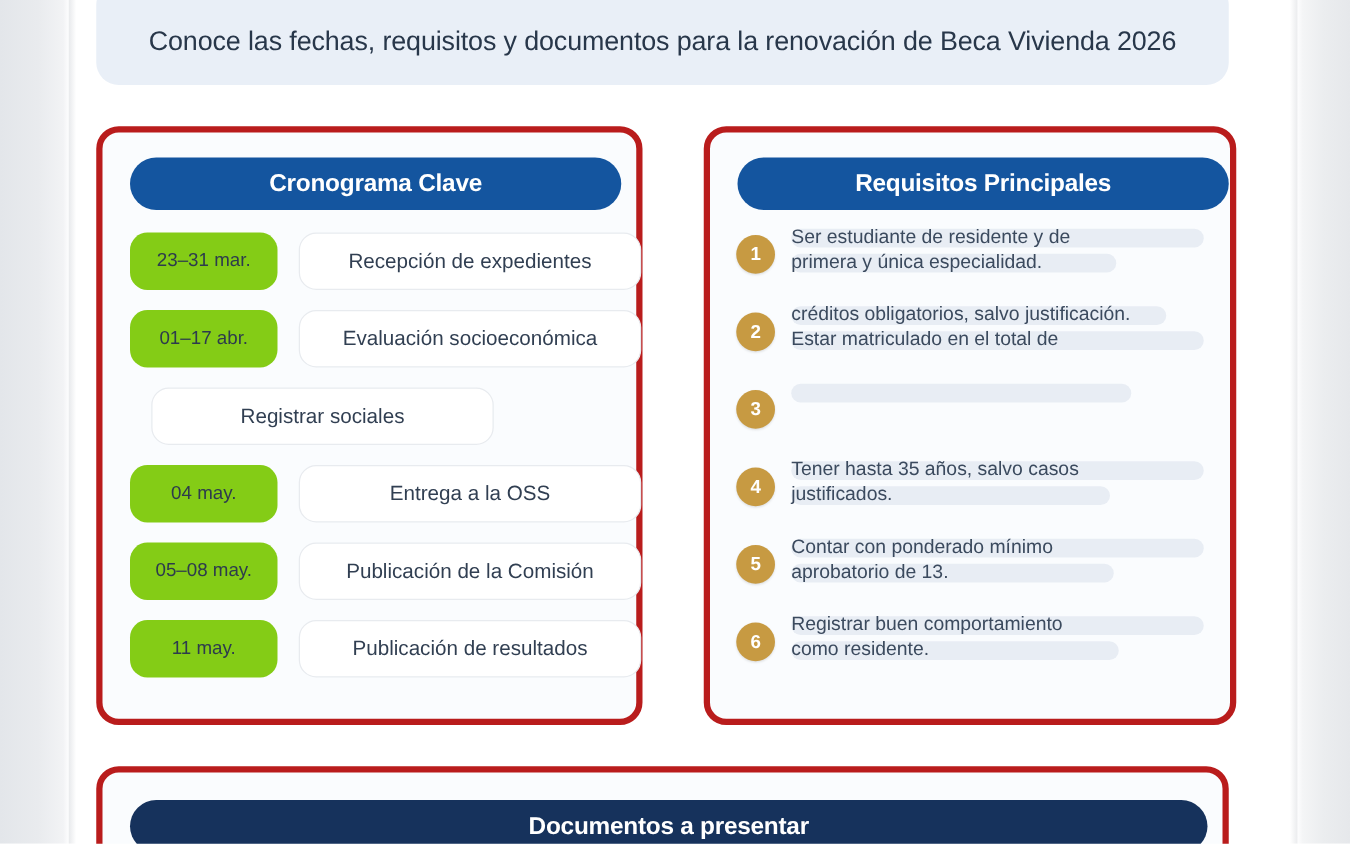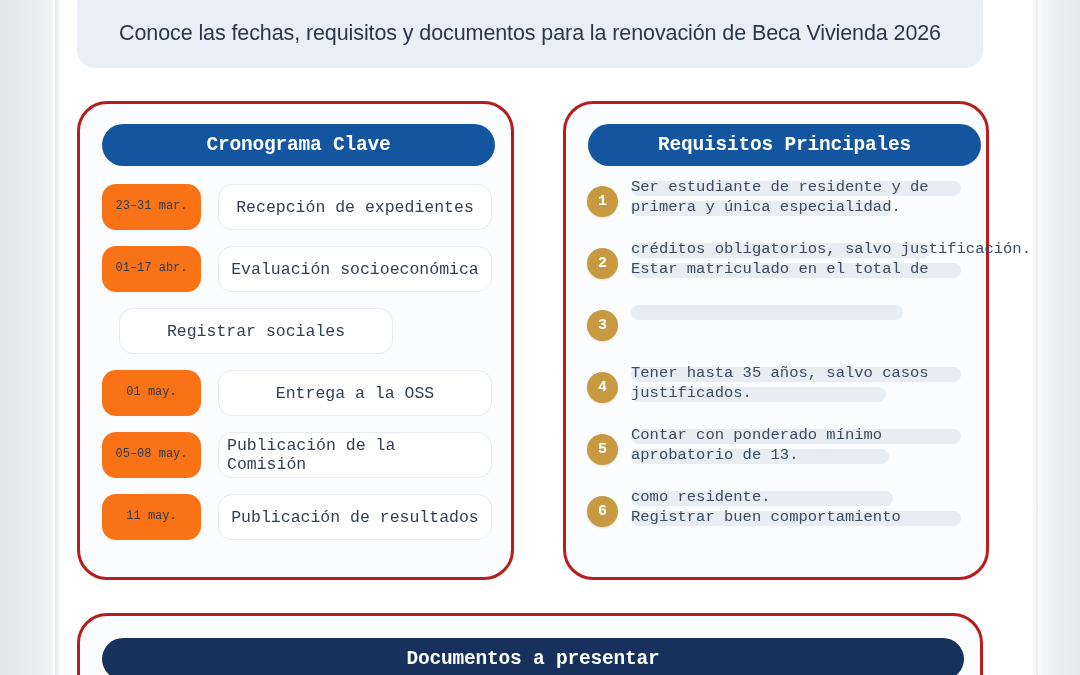--- a/index.html
+++ b/index.html
@@ -78,24 +78,23 @@
     letter-spacing: -0.1px;
     text-align: center;
     line-height: 1.25;
     padding-top: 12px;
   }
 
   
   .panel {
     position: absolute;
     background: #fafcfe;
-    border: 3px solid #b91c1c;
-    border-radius: 30px;
+    border: 5px solid #b91c1c;
+    border-radius: 18px;
     box-sizing: border-box;
-    font-family: Liberation Mono, monospace;
   }
   #panel-cronograma {
     left: 22px;
     top: 101px;
     width: 437px;
     height: 479px;
   }
   #panel-requisitos {
     left: 508px;
     top: 101px;
@@ -146,29 +145,29 @@
   }
   .crono-row {
     display: flex;
     align-items: center;
     height: 46px;
     margin: 0 0 16px 0;
     padding-left: 22px;
   }
   .crono-date {
     flex: 0 0 auto;
-    width: 99px;
+    width: 118px;
     height: 46px;
-    background: #f97316;
+    background: #84cc16;
     border-radius: 14px;
     display: flex;
     align-items: center;
     justify-content: center;
     text-align: center;
-    font-size: 12px;
+    font-size: 15px;
     color: #2d3b4d;
     line-height: 1.12;
     box-sizing: border-box;
     padding: 0 4px;
   }
   .crono-label {
     flex: 0 0 auto;
     margin-left: 17px;
     width: 274px;
     height: 46px;
@@ -267,21 +266,21 @@
             <div class="crono-label">Recepción de expedientes</div>
           </div>
           <div class="crono-row">
             <div class="crono-date">01–17 abr.</div>
             <div class="crono-label">Evaluación socioeconómica</div>
           </div>
           <div class="crono-row">
             <div class="crono-label">Registrar sociales</div>
           </div>
           <div class="crono-row">
-            <div class="crono-date">01 may.</div>
+            <div class="crono-date">04 may.</div>
             <div class="crono-label">Entrega a la OSS</div>
           </div>
           <div class="crono-row">
             <div class="crono-date">05–08 may.</div>
             <div class="crono-label">Publicación de la Comisión</div>
           </div>
           <div class="crono-row">
             <div class="crono-date">11 may.</div>
             <div class="crono-label">Publicación de resultados</div>
           </div>
@@ -351,26 +350,26 @@
               <div class="req-line">
                 <div class="req-bar" style="width: 258px;"></div>
                 <div class="req-text">aprobatorio de 13.</div>
               </div>
             </div>
           </div>
           <div class="req-row">
             <div class="req-badge">6</div>
             <div class="req-body">
               <div class="req-line">
+                <div class="req-bar" style="width: 330px;"></div>
+                <div class="req-text">Registrar buen comportamiento</div>
+              </div>
+              <div class="req-line">
                 <div class="req-bar" style="width: 262px;"></div>
                 <div class="req-text">como residente.</div>
-              </div>
-              <div class="req-line">
-                <div class="req-bar" style="width: 330px;"></div>
-                <div class="req-text">Registrar buen comportamiento</div>
               </div>
             </div>
           </div>
         </div>
     </div>
 
     <div class="panel" id="panel-documentos">
       <div class="panel-banner" id="banner-documentos">
         <span class="panel-banner-title">Documentos a presentar</span>
       </div>

